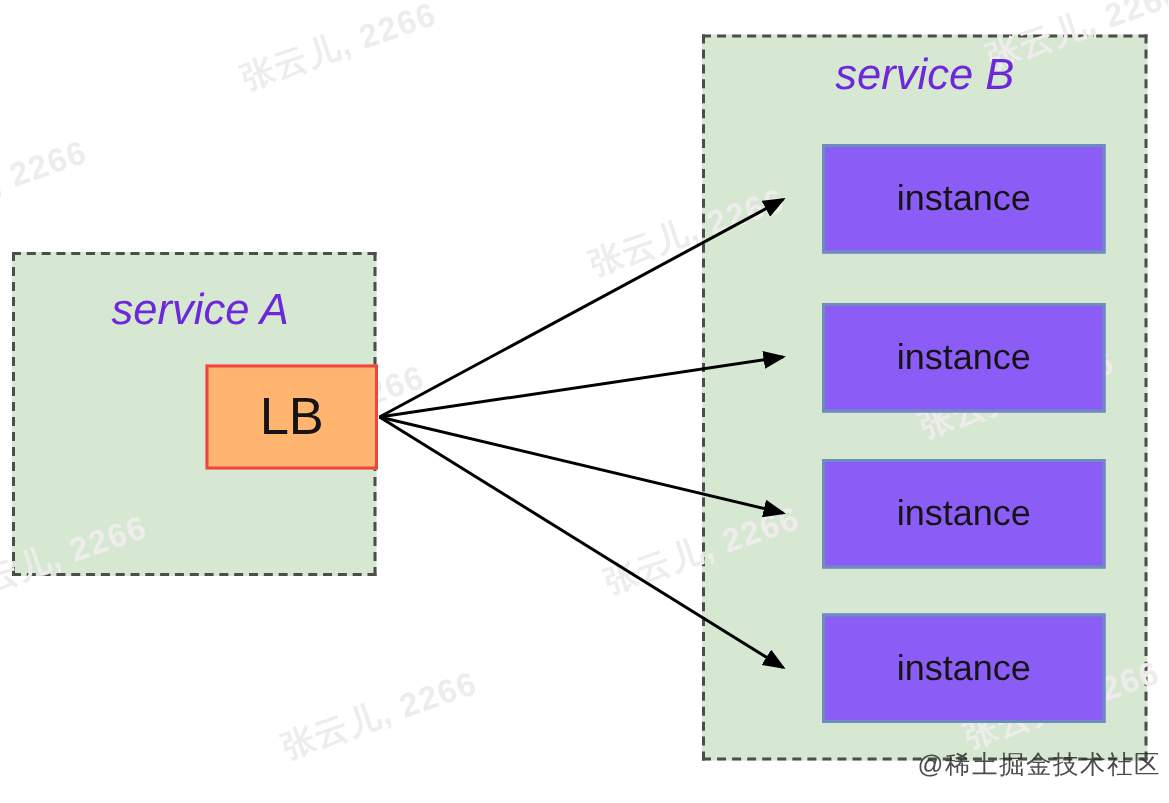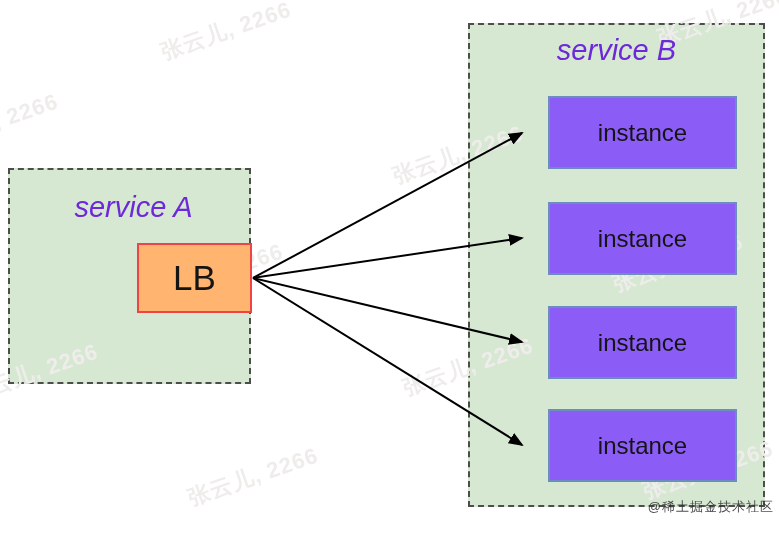--- a/index.html
+++ b/index.html
@@ -90,21 +90,21 @@
   .instance-1 { top: 96px; }
   .instance-2 { top: 202px; }
   .instance-3 { top: 306px; }
   .instance-4 { top: 409px; }
 
   
   .brand-wm {
     position: absolute;
     right: 5px;
     top: 498px;
-    font-size: 13px;
+    font-size: 17px;
     color: rgba(45,45,45,0.85);
     z-index: 5;
     letter-spacing: 1px;
     white-space: nowrap;
   }
 </style>
 </head>
 <body>
 
 <div class="canvas">

